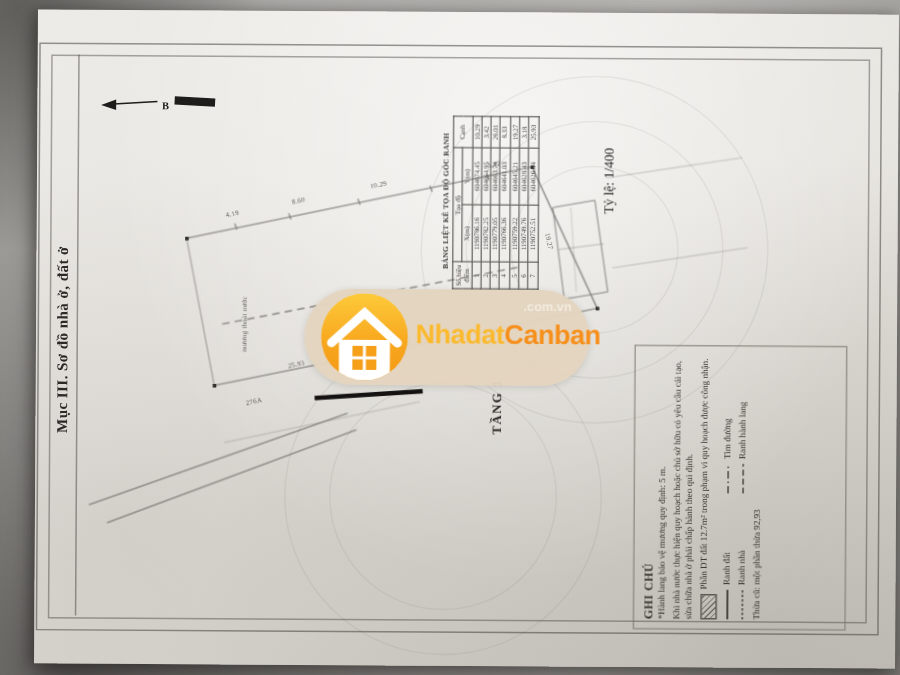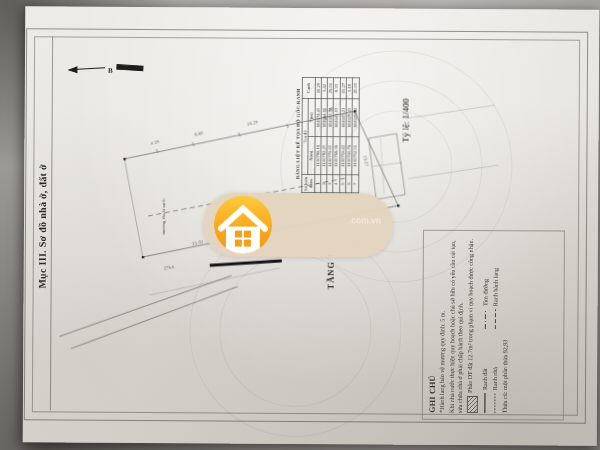--- a/index.html
+++ b/index.html
@@ -44,21 +44,21 @@
   .leg-item{display:flex;align-items:center;gap:3px;font-size:6.1px;height:10px;}
   .leg-item.c1{width:84px;}
   .leg-item.c2{width:92px;}
   
   .badge{position:absolute;left:179px;top:185px;width:190px;height:64px;border-radius:32px;
     background:rgba(227,212,191,.97);box-shadow:0 1px 4px rgba(80,70,55,.18);z-index:9;
     font-family:"Liberation Sans", sans-serif;}
   .badge .brand{position:absolute;left:74px;top:20px;font-size:18px;font-weight:bold;letter-spacing:-.3px;white-space:nowrap;}
   .badge .b1{color:#fbb92d;}
   .badge .b2{color:#f78f1b;}
-  .badge .domain{position:absolute;right:12px;top:6px;font-size:8.5px;font-weight:bold;color:#f2ecdf;opacity:.95;margin-top:16px;}
+  .badge .domain{position:absolute;right:12px;top:6px;font-size:8.5px;font-weight:bold;color:#f2ecdf;opacity:.95;}
   .lbl{color:#2c2a27;}
 </style>
 </head>
 <body>
 
 <div class="paper">
 
   <div class="seal" style="left:256px;top:42px;width:230px;height:230px;"></div>
   <div class="seal" style="left:286px;top:72px;width:170px;height:170px;"></div>
   <div class="seal" style="left:316px;top:102px;width:110px;height:110px;"></div>
@@ -248,16 +248,19 @@
         <rect x="12" y="31" width="34" height="27" fill="#ffffff"></rect>
         <g fill="#f6a019">
           <rect x="21" y="35" width="7" height="7"></rect>
           <rect x="30" y="35" width="7" height="7"></rect>
           <rect x="21" y="44" width="7" height="7"></rect>
           <rect x="30" y="44" width="7" height="7"></rect>
         </g>
         <path d="M7,33 L29,13 L51,33" fill="none" stroke="#ffffff" stroke-width="6" stroke-linecap="round"></path>
       </g>
     </svg>
+    <div class="brand">
+      <span class="b1">Nhadat</span><span class="b2">Canban</span>
+    </div>
     <div class="domain">.com.vn</div>
   </div>
 
 </div>
 
 </body></html>

